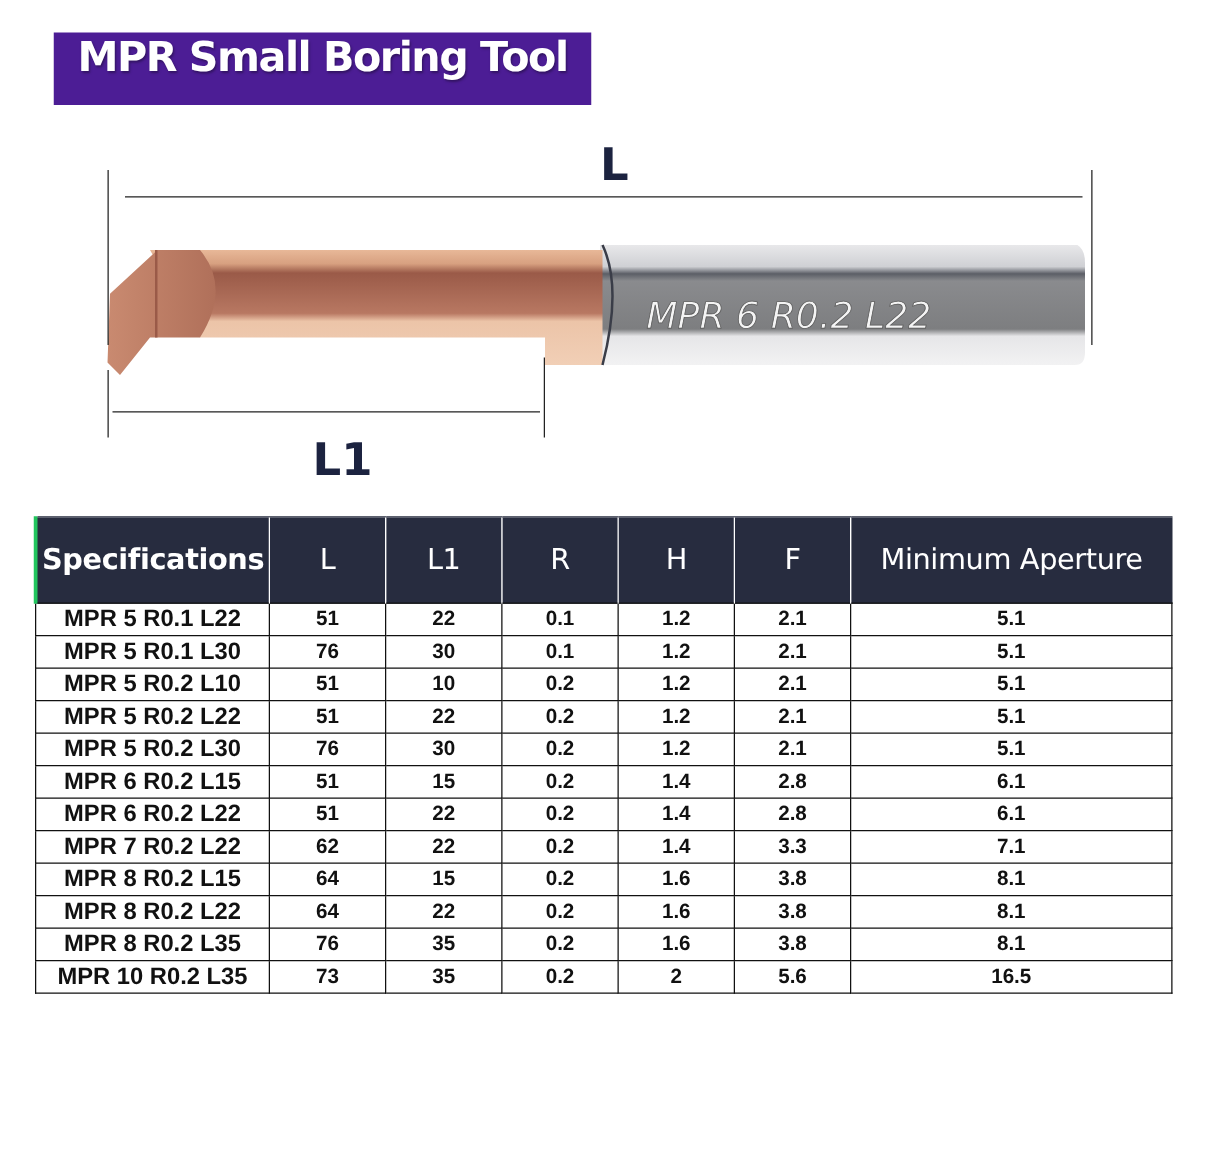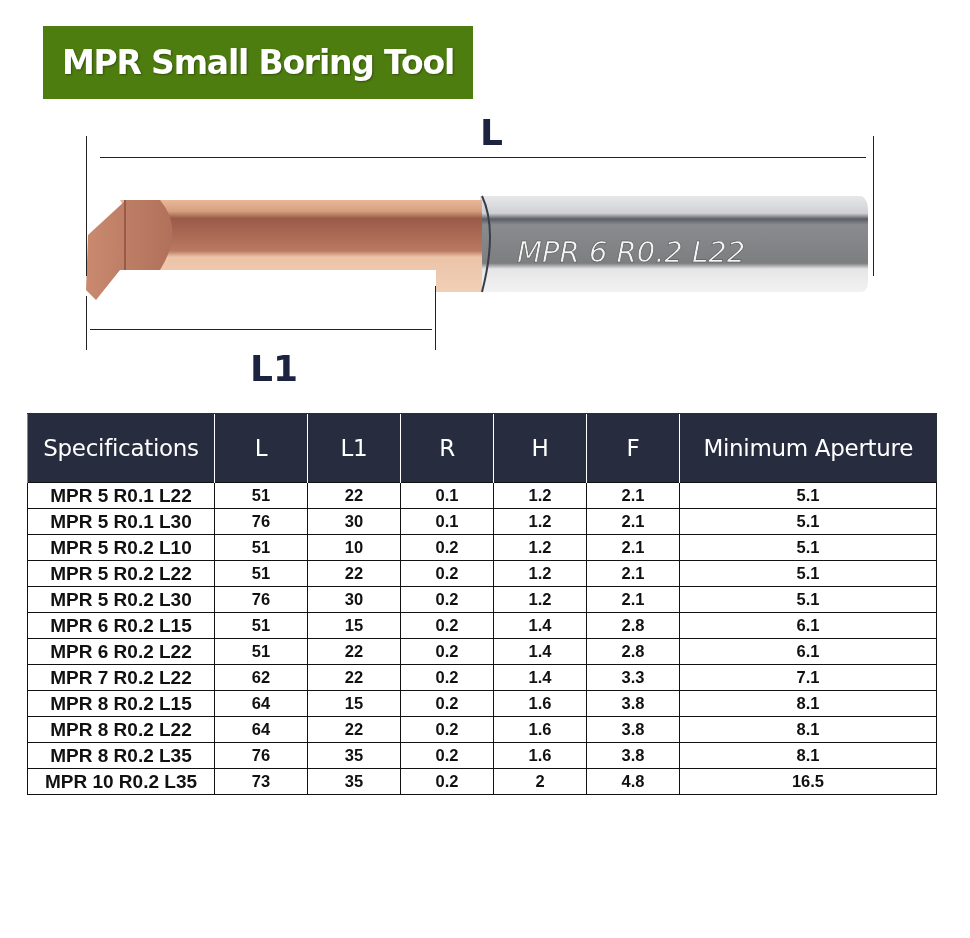--- a/index.html
+++ b/index.html
@@ -1,39 +1,39 @@
 <!DOCTYPE html>
 <html><head>
   <meta charset="utf-8">
   <style>
     html, body { margin: 0; padding: 0; background: #ffffff; }
     body { width: 970px; height: 938px; position: relative; overflow: hidden;
       font-family: "Liberation Sans", "DejaVu Sans", sans-serif; }
 
-    .title-banner { position: absolute; left: 43px; top: 26px; width: 430px; height: 73px;
-      background: #4d7c0f; display: flex; align-items: center; justify-content: center; }
+    .title-banner { position: absolute; left: 43px; top: 26px; width: 430px; height: 58px;
+      background: #4c1d95; display: flex; justify-content: center; }
     .title-banner span { color: #ffffff; font-family: "DejaVu Sans", sans-serif; font-weight: bold;
       font-size: 33px; letter-spacing: -1.2px; text-shadow: 1px 1px 2px rgba(0,0,0,0.35); }
 
     .diagram { position: absolute; left: 0; top: 100px; width: 970px; height: 300px; }
     .dim-label { position: absolute; font-family: "DejaVu Sans", sans-serif; font-weight: bold;
       color: #1c2340; font-size: 36px; }
     .dim-L { left: 480px; top: 12px; }
     .dim-L1 { left: 250px; top: 248px; }
     .vline { position: absolute; width: 1px; background: #222; }
     .hline { position: absolute; height: 1px; background: #222; }
 
     .tool-svg { position: absolute; left: 0; top: 0; }
 
     .spec-table { position: absolute; left: 27px; top: 413px; border-collapse: collapse;
       table-layout: fixed; width: 909px; }
     .spec-table th { background: #272c3f; color: #ffffff; font-family: "DejaVu Sans", sans-serif;
       font-weight: normal; font-size: 23px; height: 68px; padding: 0; text-align: center;
       border-left: 1px solid #ffffff; border-top: 1px solid #272c3f; letter-spacing: -0.3px; }
-    .spec-table th:first-child { border-left: 1px solid #22c55e; }
+    .spec-table th:first-child { border-left: 3px solid #22c55e; font-weight: bold; }
     .spec-table td { border: 1px solid #111; text-align: center; font-size: 16.5px; color: #111;
       height: 25px; padding: 0; font-family: "Liberation Sans", sans-serif; font-weight: bold; }
     .spec-table td:first-child { font-size: 19px; }
   </style>
 </head>
 <body>
 
 <div class="title-banner">
   <span>MPR Small Boring Tool</span>
 </div>
@@ -206,17 +206,17 @@
         <td>1.6</td>
         <td>3.8</td>
         <td>8.1</td>
       </tr>
       <tr>
         <td>MPR 10 R0.2 L35</td>
         <td>73</td>
         <td>35</td>
         <td>0.2</td>
         <td>2</td>
-        <td>4.8</td>
+        <td>5.6</td>
         <td>16.5</td>
       </tr>
     </tbody>
 </table>
 
 </body></html>

